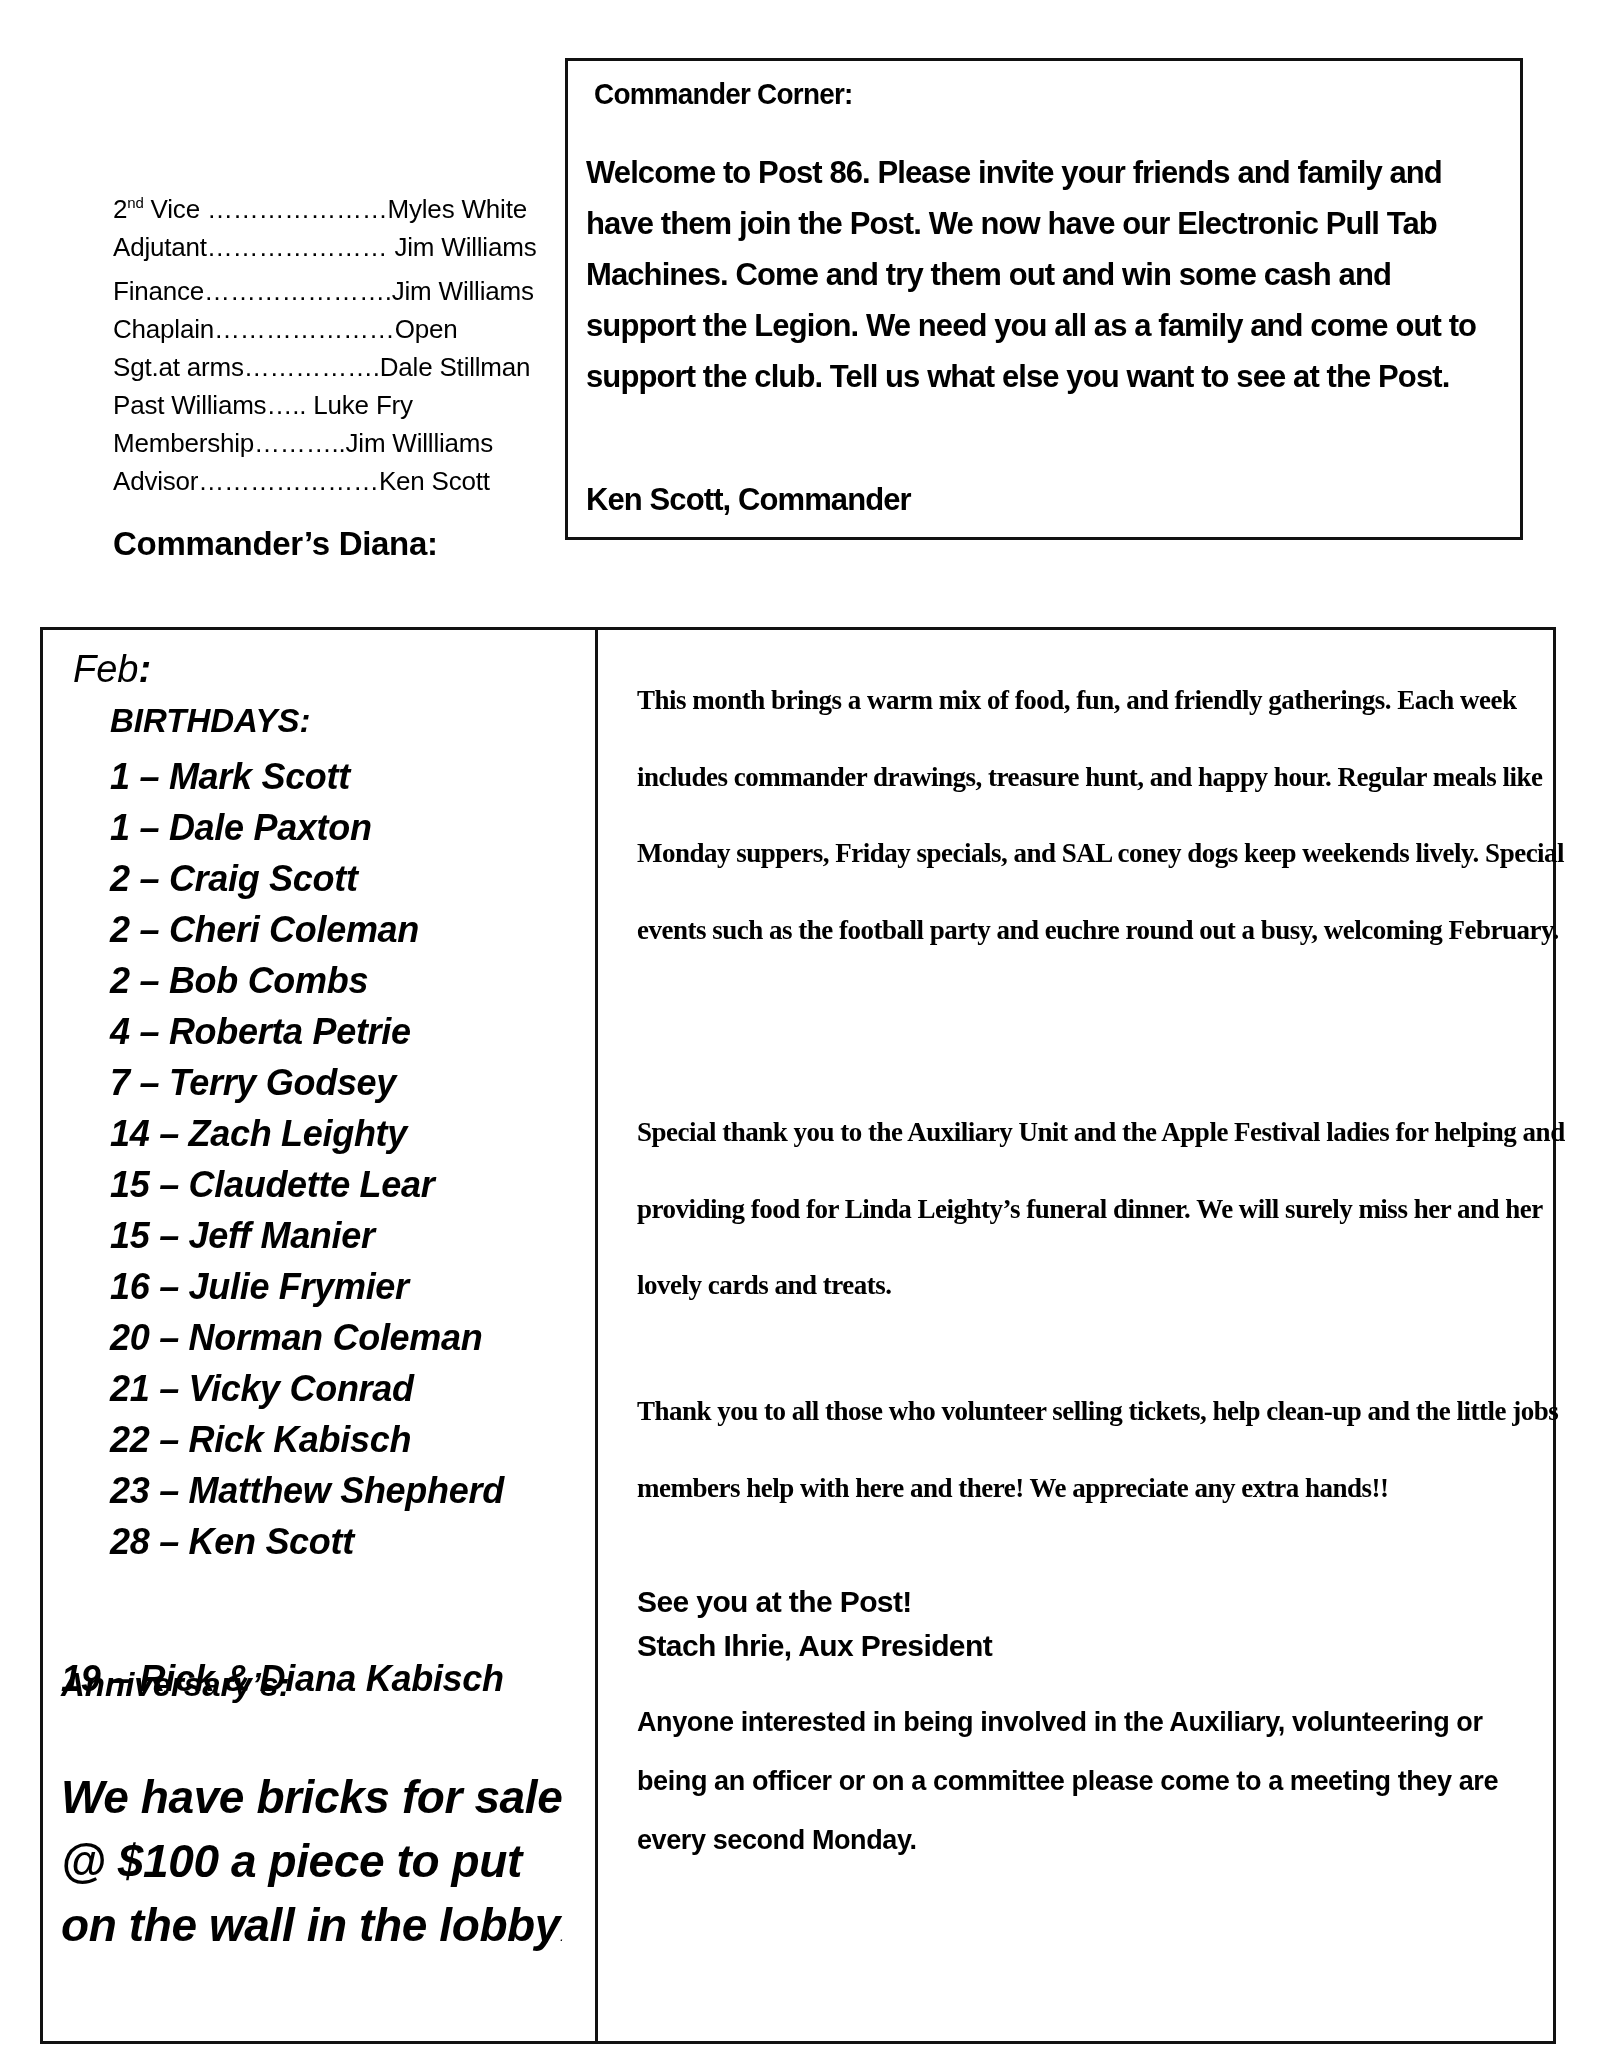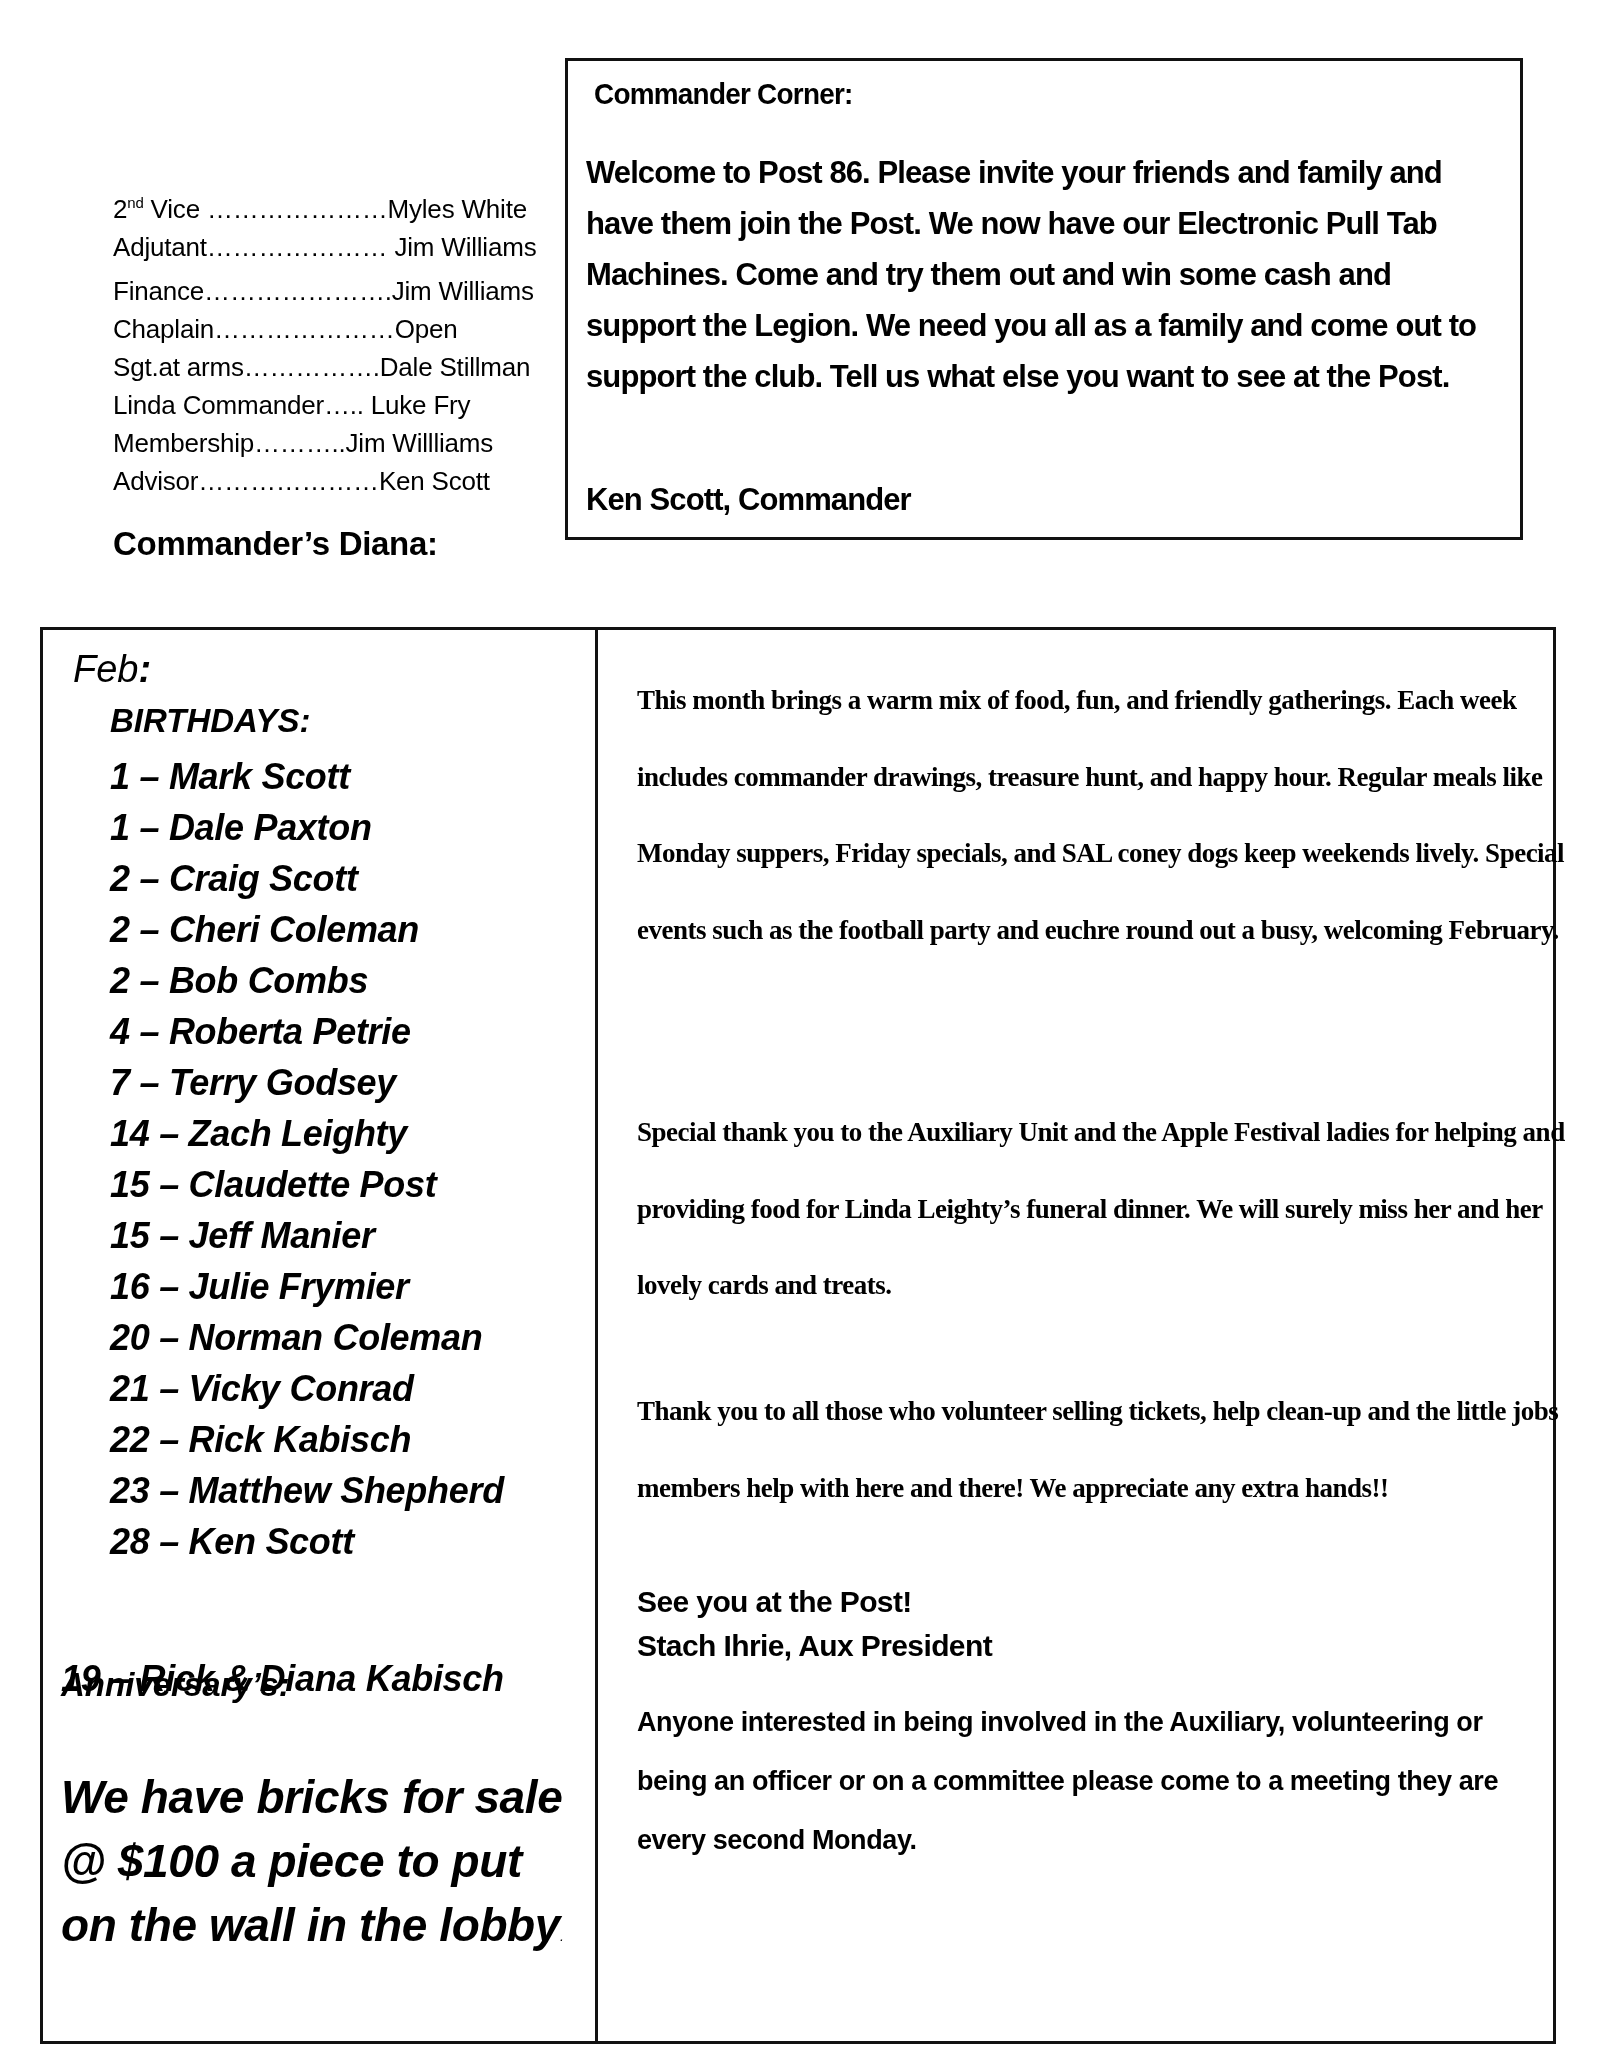--- a/index.html
+++ b/index.html
@@ -45,21 +45,21 @@
   </style>
 </head>
 <body>
 
 <div id="officers" class="sans">
   <div class="row"><span>2</span><sup>nd</sup><span> Vice</span><span> …………………</span><span>Myles White</span></div>
   <div class="row"><span>Adjutant</span><span>………………… </span><span>Jim Williams</span></div>
   <div class="row gap"><span>Finance</span><span>………………….</span><span>Jim Williams</span></div>
   <div class="row"><span>Chaplain</span><span>…………………</span><span>Open</span></div>
   <div class="row"><span>Sgt.at arms</span><span>…………….</span><span>Dale Stillman</span></div>
-  <div class="row"><span>Linda Commander</span><span>….. </span><span>Luke Fry</span></div>
+  <div class="row"><span>Past Williams</span><span>….. </span><span>Luke Fry</span></div>
   <div class="row"><span>Membership</span><span>………..</span><span>Jim Willliams</span></div>
   <div class="row"><span>Advisor</span><span>…………………</span><span>Ken Scott</span></div>
 </div>
 <div id="commanders-corner-heading" class="sans">Commander’s Diana:</div>
 
 <div id="cmd-box" class="sans">
   <div class="title">Commander Corner:</div>
   <div class="body">Welcome to Post 86. Please invite your friends and family and have them join the Post. We now have our Electronic Pull Tab Machines. Come and try them out and win some cash and support the Legion. We need you all as a family and come out to support the club. Tell us what else you want to see at the Post.</div>
   <div class="signature">Ken Scott, Commander</div>
 </div>
@@ -72,21 +72,21 @@
     <div id="birthdays-heading">BIRTHDAYS:</div>
     <ul id="birthday-list">
         <li><span>1</span> – <span>Mark Scott</span></li>
         <li><span>1</span> – <span>Dale Paxton</span></li>
         <li><span>2</span> – <span>Craig Scott</span></li>
         <li><span>2</span> – <span>Cheri Coleman</span></li>
         <li><span>2</span> – <span>Bob Combs</span></li>
         <li><span>4</span> – <span>Roberta Petrie</span></li>
         <li><span>7</span> – <span>Terry Godsey</span></li>
         <li><span>14</span> – <span>Zach Leighty</span></li>
-        <li><span>15</span> – <span>Claudette Post</span></li>
+        <li><span>15</span> – <span>Claudette Lear</span></li>
         <li><span>15</span> – <span>Jeff Manier</span></li>
         <li><span>16</span> – <span>Julie Frymier</span></li>
         <li><span>20</span> – <span>Norman Coleman</span></li>
         <li><span>21</span> – <span>Vicky Conrad</span></li>
         <li><span>22</span> – <span>Rick Kabisch</span></li>
         <li><span>23</span> – <span>Matthew Shepherd</span></li>
         <li><span>28</span> – <span>Ken Scott</span></li>
       </ul>
     <div id="anniv-heading">Anniversary’s:</div>
     <div id="anniv-item"><span>19</span> – <span>Rick &amp; Diana Kabisch</span></div>

